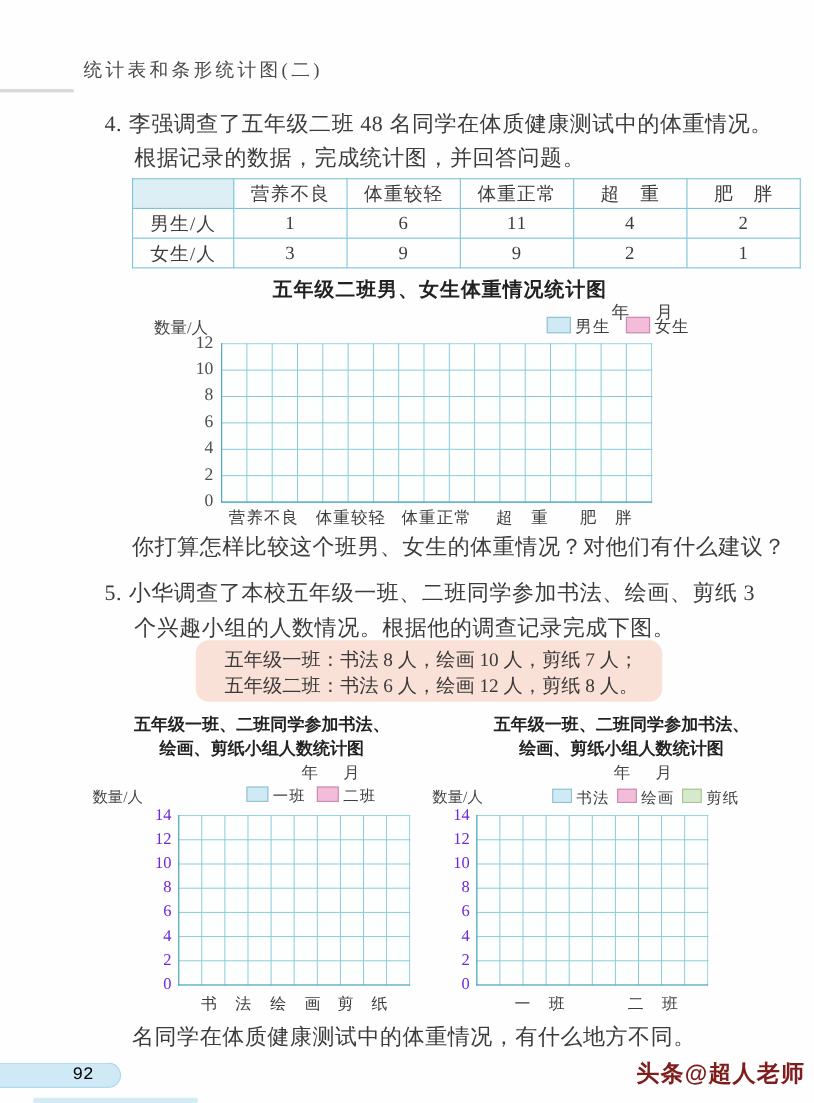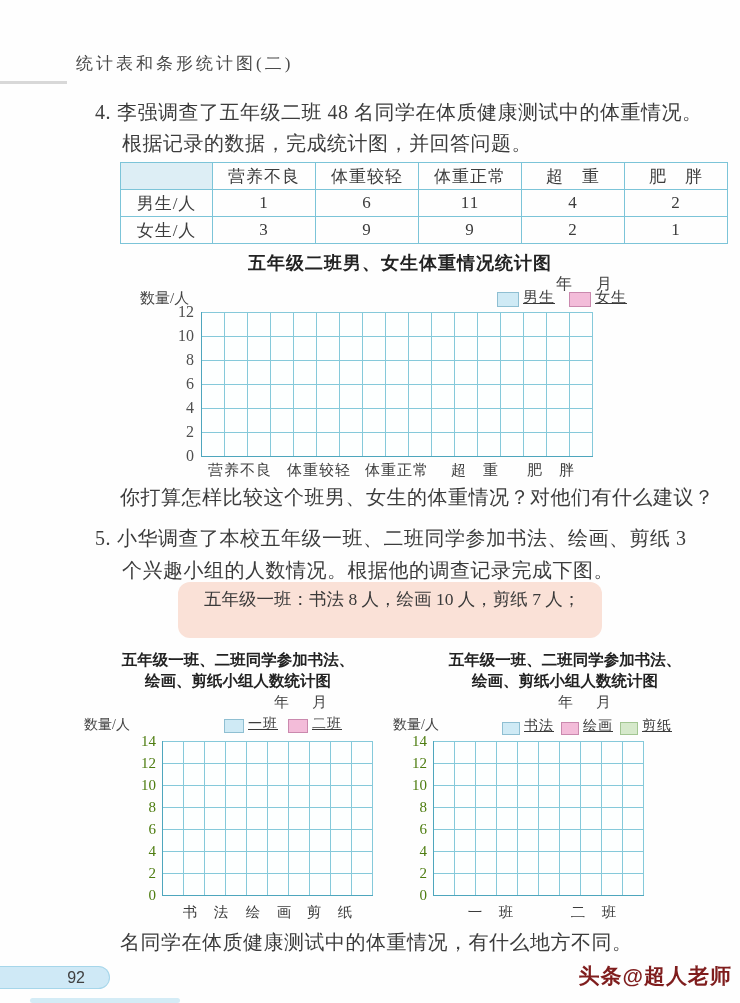--- a/index.html
+++ b/index.html
@@ -26,59 +26,59 @@
     font-size:17px; color:#3c3c3c; height:27px; letter-spacing:1px;
   }
   .wtable .c0 { width:92px; }
   .wtable .c  { width:103px; }
   .wtable .corner { background:#ddeef5; }
 
   
   .chart-title { font-family:"Liberation Sans","DejaVu Sans",sans-serif; font-weight:bold; color:#222; text-align:center; }
   .date-label { font-size:15px; color:#444; letter-spacing:4px; }
   .ylabel { font-size:15px; color:#444; }
-  .legend { display:flex; align-items:flex-end;text-decoration:underline; }
+  .legend { display:flex; align-items:flex-start; }
   .legend .sw { display:inline-block; margin-right:4px; }
   .legend .lb { font-size:15px; color:#3c3c3c; margin-right:14px; letter-spacing:1px; }
   .sw-blue  { background:#cfeaf5; border:1px solid #8fbfd2; }
   .sw-pink  { background:#f3bcd9; border:1px solid #ca89ae; }
   .sw-green { background:#d6e9cb; border:1px solid #a3c693; }
 
   .grid {
     position:absolute;
     background-image:
       linear-gradient(to right,#85c9da 1px,transparent 1px),
       linear-gradient(to bottom,#85c9da 1px,transparent 1px);
     box-shadow: inset 1px 0 0 #4ea6bd, inset 0 -1px 0 #4ea6bd;
     background-color:#fdffff;
   }
   .grid1 { left:201px; top:312px; width:392px; height:145px; background-size:23px 24px; }
   .gridA { left:162px; top:741px; width:211px; height:155px; background-size:21px 22px; }
   .gridB { left:433px; top:741px; width:211px; height:155px; background-size:21px 22px; }
 
   .ytick { position:absolute; width:36px; text-align:right; color:#4f4f4f; font-size:16px; line-height:18px; }
-  .ytick-s { position:absolute; width:36px; text-align:right; color:#4d7c0f; font-size:15px; line-height:18px; }
+  .ytick-s { position:absolute; width:36px; text-align:right; color:#6d28d9; font-size:15px; line-height:18px; }
   .xlabel { position:absolute; text-align:center; font-size:15px; color:#3c3c3c; letter-spacing:1px; }
 
   
   .note-box {
     left:178px; top:582px; width:424px; height:56px;
     background:#fae1d7; border-radius:12px; padding:5px 0 0 26px;
   }
   .note-box div { font-size:17.5px; line-height:24px; color:#3a3a3a; white-space:nowrap; }
 
   
   .page-badge {
     left:0; top:966px; width:110px; height:23px;
     background:#cfe9f6; border:1.5px solid #a6d6ea; border-left:none;
     border-radius:0 12px 12px 0;
   }
   .page-badge span {
     position:absolute; right:24px; top:0; line-height:21px;
-    font-size:16px; color:#404040; font-family:Liberation Sans, sans-serif;
+    font-size:16px; color:#000000; font-family:Liberation Mono, monospace;
   }
   .watermark {
     right:8px; top:962px; font-family:"Liberation Sans","DejaVu Sans",sans-serif;
     font-weight:bold; font-size:21px; color:#7f1d1d; letter-spacing:1px;
   }
   .bottom-strip { left:30px; top:998px; width:150px; height:5px; background:#d4ecf6; border-radius:3px; }
 </style>
 </head>
 <body>
 
@@ -148,20 +148,21 @@
 
   <div class="abs body-line nowrap" style="left:120px; top:484px;">你打算怎样比较这个班男、女生的体重情况？对他们有什么建议？</div>
 
   <div class="abs body-line nowrap" style="left:95px; top:525px;">
     <span class="q-num">5.</span><span>小华调查了本校五年级一班、二班同学参加书法、绘画、剪纸 3</span>
   </div>
   <div class="abs body-line nowrap" style="left:122px; top:557px;">个兴趣小组的人数情况。根据他的调查记录完成下图。</div>
 
   <div class="abs note-box">
     <div>五年级一班：书法 8 人，绘画 10 人，剪纸 7 人；</div>
+    <div>五年级二班：书法 6 人，绘画 12 人，剪纸 8 人。</div>
   </div>
 
   <div class="abs chart-title nowrap" style="left:88px; top:649px; width:300px; font-size:15.5px; line-height:21px;">
     <div>五年级一班、二班同学参加书法、</div>
     <div>绘画、剪纸小组人数统计图</div>
   </div>
   <div class="abs date-label nowrap" style="left:274px; top:693px;">年　月</div>
   <div class="abs ylabel nowrap" style="left:84px; top:716px; font-size:14px;">数量/人</div>
   <div class="abs legend" style="left:224px; top:715px;">
     <span class="sw sw-blue" style="width:20px; height:14px;"></span>

